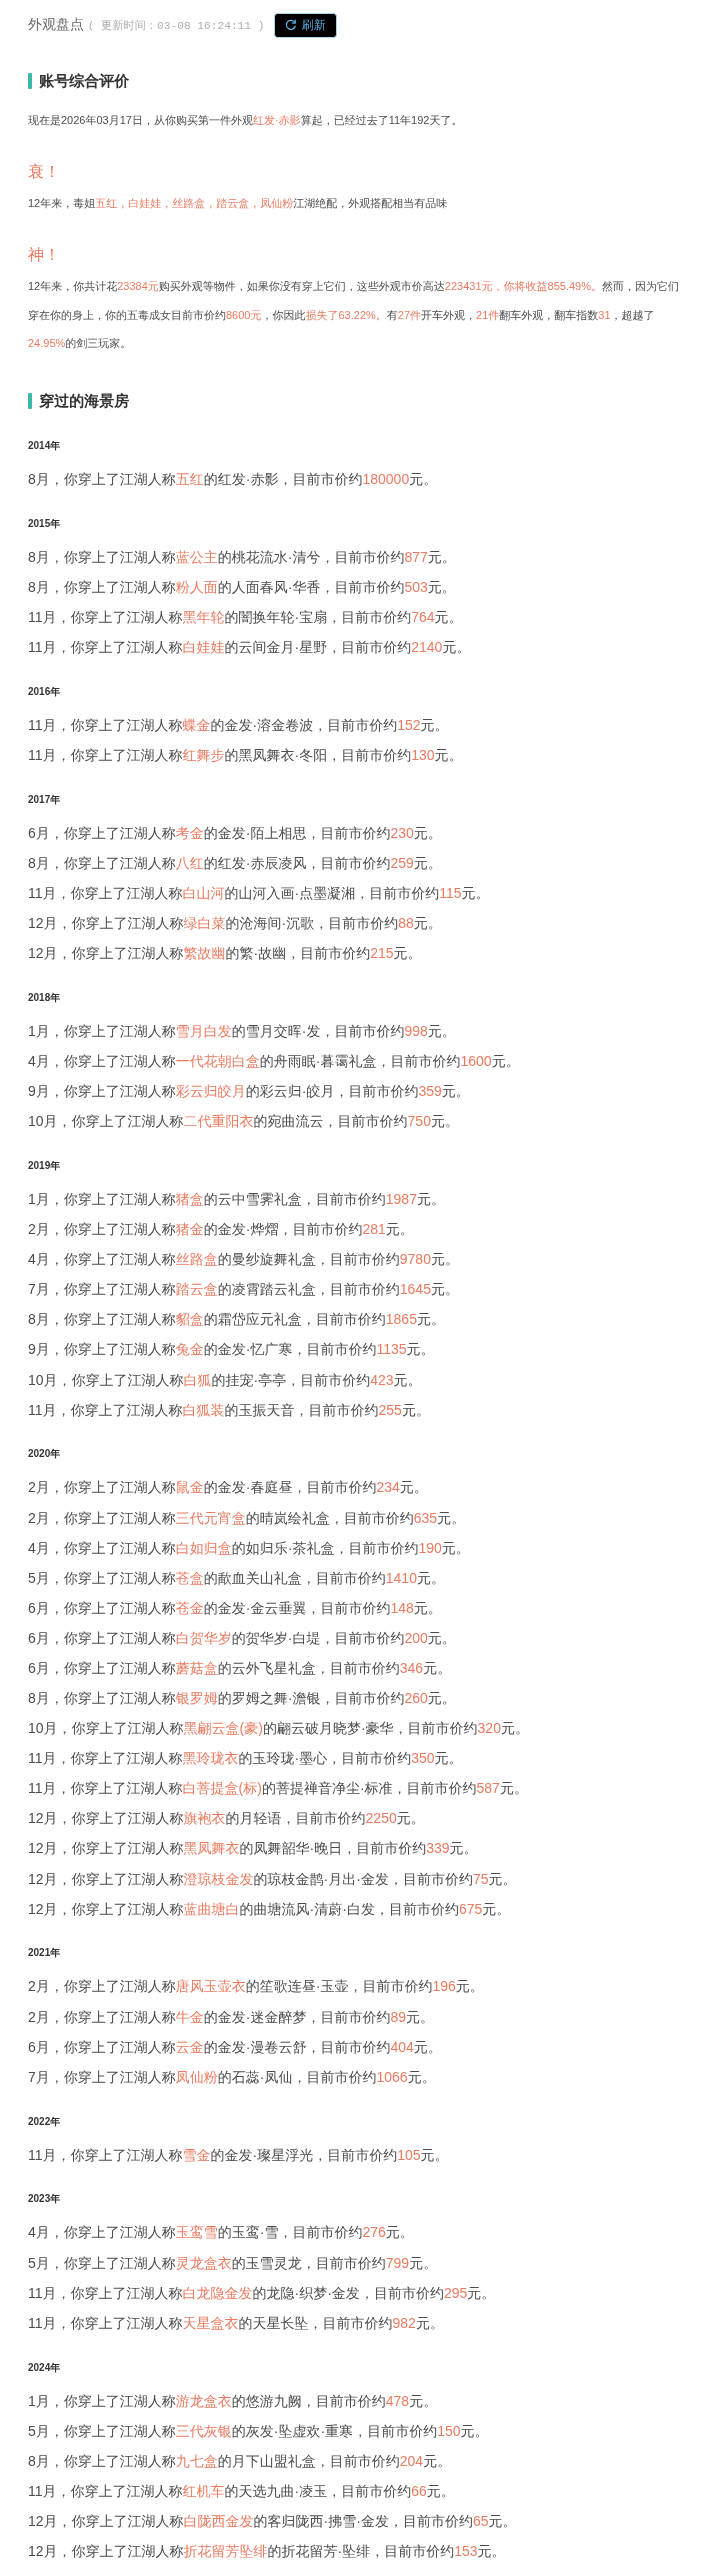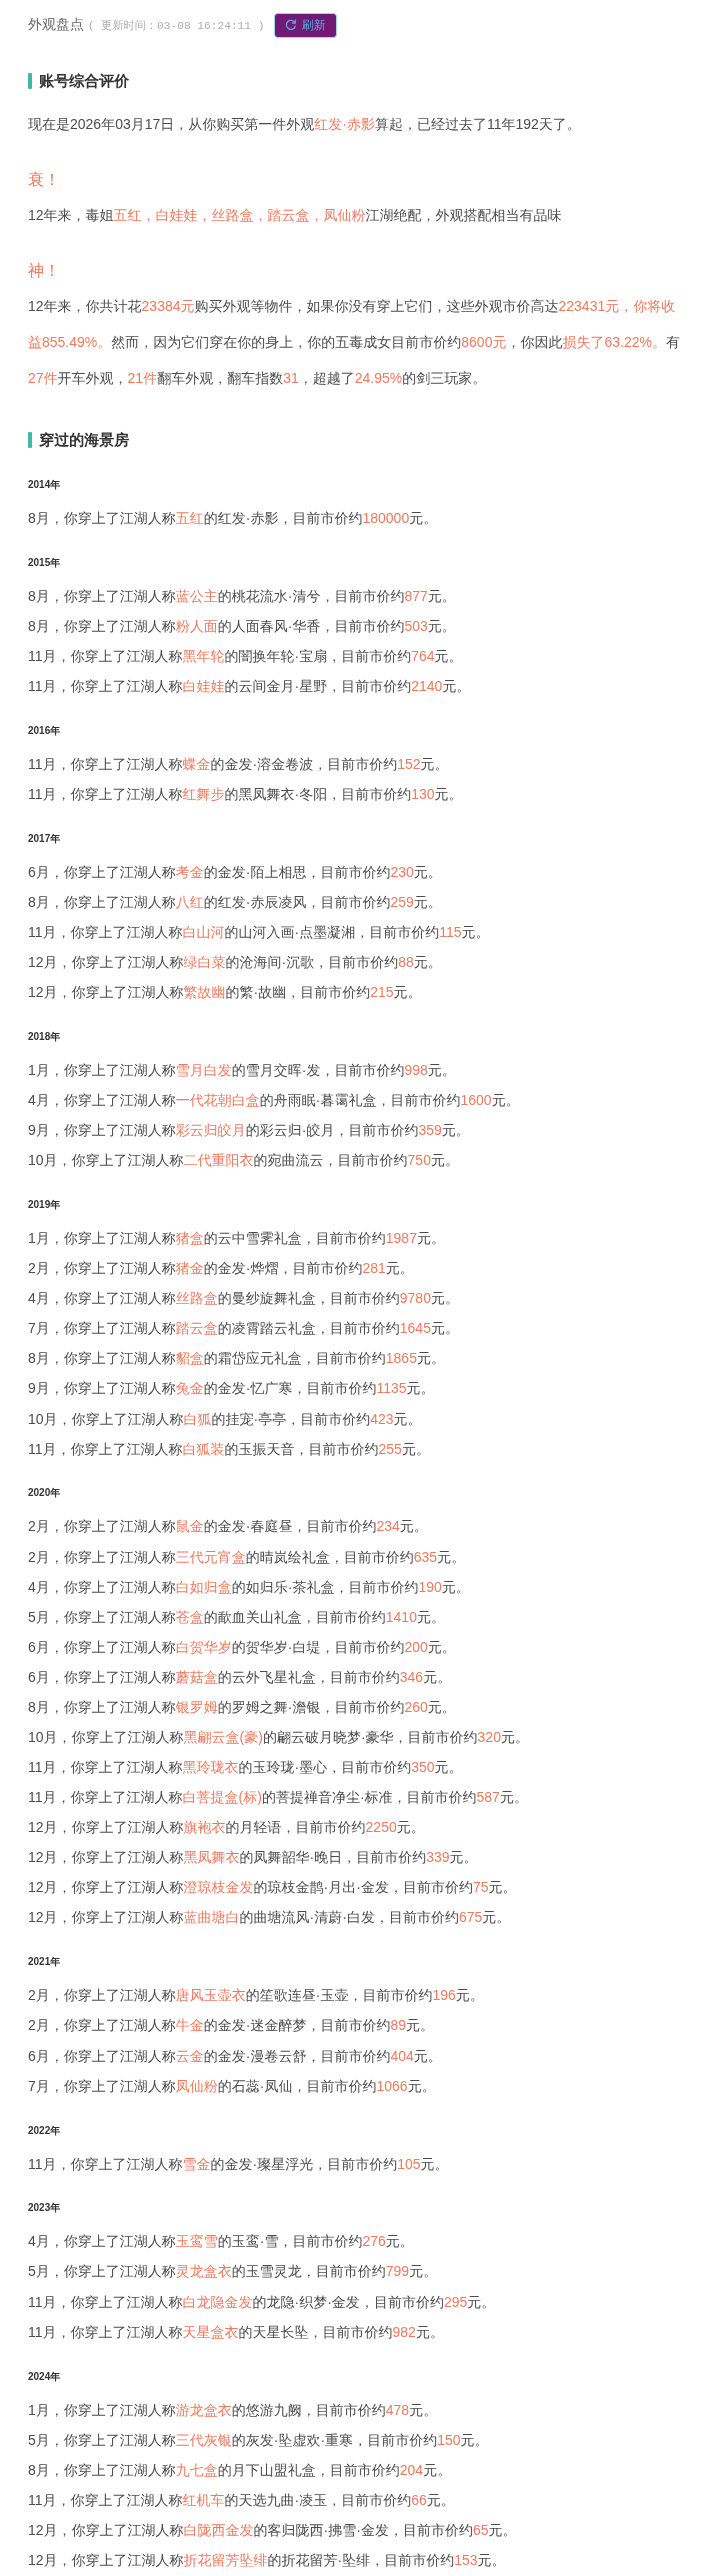--- a/index.html
+++ b/index.html
@@ -16,30 +16,30 @@
     color:var(--text);
     width:705px;
   }
   .page{padding:9.3px 22.4px 45px 28px;}
   
   .topbar{display:flex;align-items:center;margin-top:3.7px;}
   .page-title{font-size:14px;color:#666;}
   .update{font-size:11.2px;color:#aeaeae;margin-left:3.7px;font-family:Liberation Mono, monospace;}
   .refresh-btn{
     display:inline-flex;align-items:center;gap:4.7px;
-    border:0.9px solid var(--blue-border);background:#701a75;color:var(--blue);
+    border:0.9px solid var(--blue-border);background:#000000;color:var(--blue);
     font-size:12px;border-radius:3.7px;padding:2.8px 10.3px;margin-left:9.3px;cursor:pointer;
     font-family:inherit;
   }
   .refresh-btn svg{display:block;}
   
   .section-title{display:flex;align-items:center;font-size:15px;font-weight:bold;color:var(--dark);margin:34px 0 0;}
   .bar{width:3.7px;height:16px;background:var(--accent);margin-right:7.5px;border-radius:0.9px;}
   
-  p.rich{font-size:14px;line-height:2.6;margin:15px 0 0;color:var(--text);}
+  p.rich{font-size:11px;line-height:2.6;margin:15px 0 0;color:var(--text);}
   .hl{color:var(--hl);}
   h3.red-head{color:var(--hl);font-size:16px;font-weight:normal;margin:28px 0 0;}
   h3.red-head + p.rich{margin-top:5.6px;}
   
   .year-heading{font-size:10px;font-weight:bold;color:var(--dark);margin:28px 0 17px;}
   .entry{font-size:14px;line-height:1.35;margin:0 0 11.2px;color:var(--text);}
 </style>
 </head>
 <body>
 
@@ -119,20 +119,21 @@
         <p class="entry"><span>9月</span><span>，你穿上了江湖人称</span><span class="hl">兔金</span><span>的</span><span>金发·忆广寒</span><span>，目前市价约</span><span class="hl">1135</span><span>元。</span></p>
         <p class="entry"><span>10月</span><span>，你穿上了江湖人称</span><span class="hl">白狐</span><span>的</span><span>挂宠·亭亭</span><span>，目前市价约</span><span class="hl">423</span><span>元。</span></p>
         <p class="entry"><span>11月</span><span>，你穿上了江湖人称</span><span class="hl">白狐装</span><span>的</span><span>玉振天音</span><span>，目前市价约</span><span class="hl">255</span><span>元。</span></p>
       </div>
       <div>
         <h4 class="year-heading">2020年</h4>
         <p class="entry"><span>2月</span><span>，你穿上了江湖人称</span><span class="hl">鼠金</span><span>的</span><span>金发·春庭昼</span><span>，目前市价约</span><span class="hl">234</span><span>元。</span></p>
         <p class="entry"><span>2月</span><span>，你穿上了江湖人称</span><span class="hl">三代元宵盒</span><span>的</span><span>晴岚绘礼盒</span><span>，目前市价约</span><span class="hl">635</span><span>元。</span></p>
         <p class="entry"><span>4月</span><span>，你穿上了江湖人称</span><span class="hl">白如归盒</span><span>的</span><span>如归乐·茶礼盒</span><span>，目前市价约</span><span class="hl">190</span><span>元。</span></p>
         <p class="entry"><span>5月</span><span>，你穿上了江湖人称</span><span class="hl">苍盒</span><span>的</span><span>歃血关山礼盒</span><span>，目前市价约</span><span class="hl">1410</span><span>元。</span></p>
+        <p class="entry"><span>6月</span><span>，你穿上了江湖人称</span><span class="hl">苍金</span><span>的</span><span>金发·金云垂翼</span><span>，目前市价约</span><span class="hl">148</span><span>元。</span></p>
         <p class="entry"><span>6月</span><span>，你穿上了江湖人称</span><span class="hl">白贺华岁</span><span>的</span><span>贺华岁·白堤</span><span>，目前市价约</span><span class="hl">200</span><span>元。</span></p>
         <p class="entry"><span>6月</span><span>，你穿上了江湖人称</span><span class="hl">蘑菇盒</span><span>的</span><span>云外飞星礼盒</span><span>，目前市价约</span><span class="hl">346</span><span>元。</span></p>
         <p class="entry"><span>8月</span><span>，你穿上了江湖人称</span><span class="hl">银罗姆</span><span>的</span><span>罗姆之舞·澹银</span><span>，目前市价约</span><span class="hl">260</span><span>元。</span></p>
         <p class="entry"><span>10月</span><span>，你穿上了江湖人称</span><span class="hl">黑翩云盒(豪)</span><span>的</span><span>翩云破月晓梦·豪华</span><span>，目前市价约</span><span class="hl">320</span><span>元。</span></p>
         <p class="entry"><span>11月</span><span>，你穿上了江湖人称</span><span class="hl">黑玲珑衣</span><span>的</span><span>玉玲珑·墨心</span><span>，目前市价约</span><span class="hl">350</span><span>元。</span></p>
         <p class="entry"><span>11月</span><span>，你穿上了江湖人称</span><span class="hl">白菩提盒(标)</span><span>的</span><span>菩提禅音净尘·标准</span><span>，目前市价约</span><span class="hl">587</span><span>元。</span></p>
         <p class="entry"><span>12月</span><span>，你穿上了江湖人称</span><span class="hl">旗袍衣</span><span>的</span><span>月轻语</span><span>，目前市价约</span><span class="hl">2250</span><span>元。</span></p>
         <p class="entry"><span>12月</span><span>，你穿上了江湖人称</span><span class="hl">黑凤舞衣</span><span>的</span><span>凤舞韶华·晚日</span><span>，目前市价约</span><span class="hl">339</span><span>元。</span></p>
         <p class="entry"><span>12月</span><span>，你穿上了江湖人称</span><span class="hl">澄琼枝金发</span><span>的</span><span>琼枝金鹊·月出·金发</span><span>，目前市价约</span><span class="hl">75</span><span>元。</span></p>
         <p class="entry"><span>12月</span><span>，你穿上了江湖人称</span><span class="hl">蓝曲塘白</span><span>的</span><span>曲塘流风·清蔚·白发</span><span>，目前市价约</span><span class="hl">675</span><span>元。</span></p>

